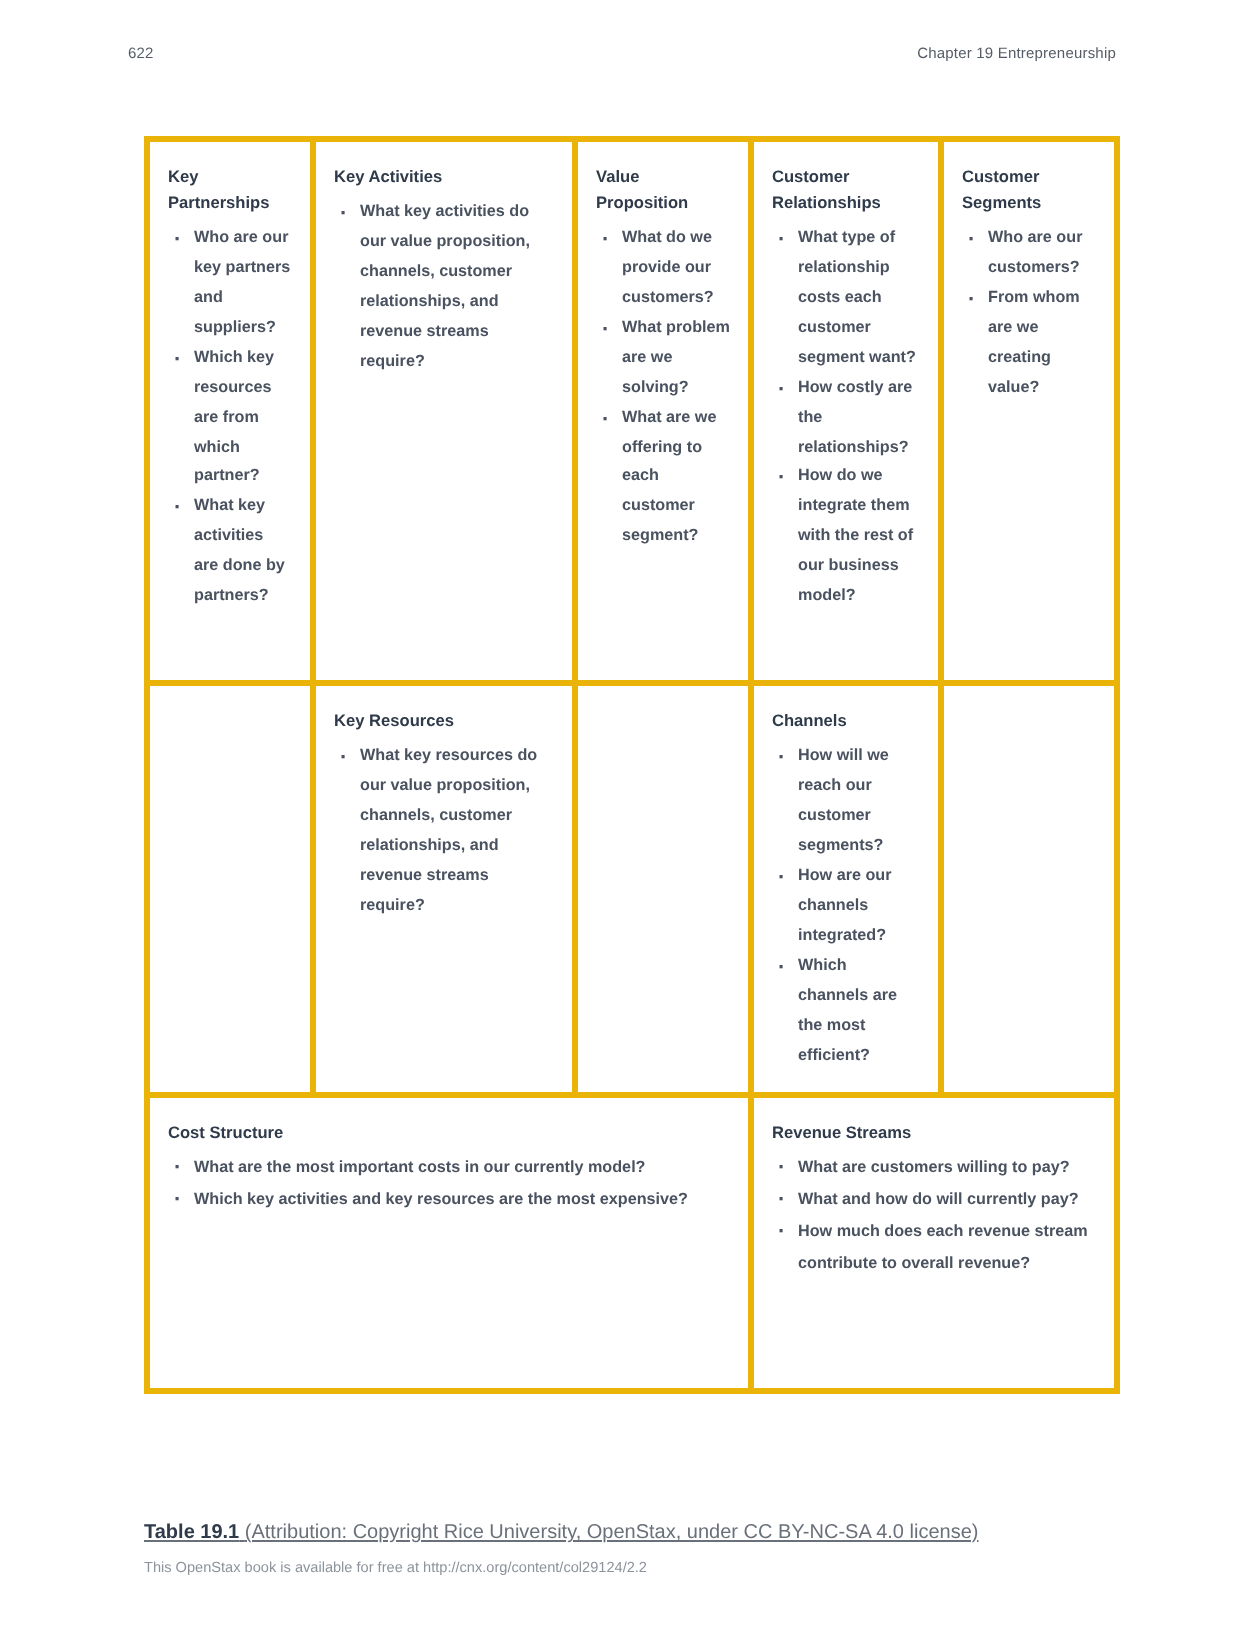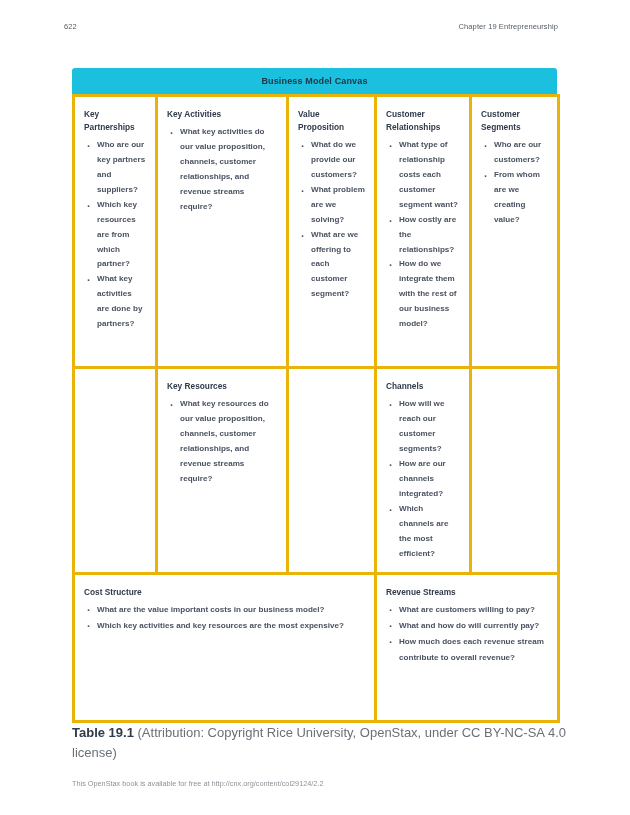--- a/index.html
+++ b/index.html
@@ -96,25 +96,26 @@
   .row-tall td { height: 272px; }
   .row-mid td { height: 202px; }
   .row-bottom td { height: 148px; }
 
   .row-bottom ul.q li { line-height: 1.95; }
 
   
   .caption {
     position: absolute;
     left: 72px;
-    top: 723px;
+    top: 759px;
     width: 500px;
-    font-size: 13px;
+    font-size: 10px;
     color: #6a7079;
     line-height: 1.5;
+    text-decoration: underline;
   }
   .caption b { color: #2f3a4a; font-weight: bold; }
 
   
   .footer {
     position: absolute;
     left: 72px;
     top: 779px;
     width: 500px;
     font-size: 7.3px;
@@ -124,21 +125,20 @@
 </head>
 <body>
 
 <div class="running-head">
   <span class="folio">622</span>
   <span class="chapter">Chapter 19 Entrepreneurship</span>
 </div>
 
 <div class="canvas-wrap">
 
-  <div class="canvas-title">Business Model Canvas</div>
 
   <table class="canvas">
     <colgroup>
       <col class="col1">
         <col class="col2">
         <col class="col3">
         <col class="col4">
         <col class="col5">
     </colgroup>
     <tbody>
@@ -199,21 +199,21 @@
             <li>Which channels are the most efficient?</li>
           </ul>
         </td>
         <td></td>
       </tr>
 
       <tr class="row-bottom">
         <td colspan="3">
           <div class="cell-head">Cost Structure</div>
           <ul class="q">
-            <li>What are the value important costs in our business model?</li>
+            <li>What are the most important costs in our currently model?</li>
             <li>Which key activities and key resources are the most expensive?</li>
           </ul>
         </td>
         <td colspan="2">
           <div class="cell-head">Revenue Streams</div>
           <ul class="q">
             <li>What are customers willing to pay?</li>
             <li>What and how do will currently pay?</li>
             <li>How much does each revenue stream contribute to overall revenue?</li>
           </ul>

